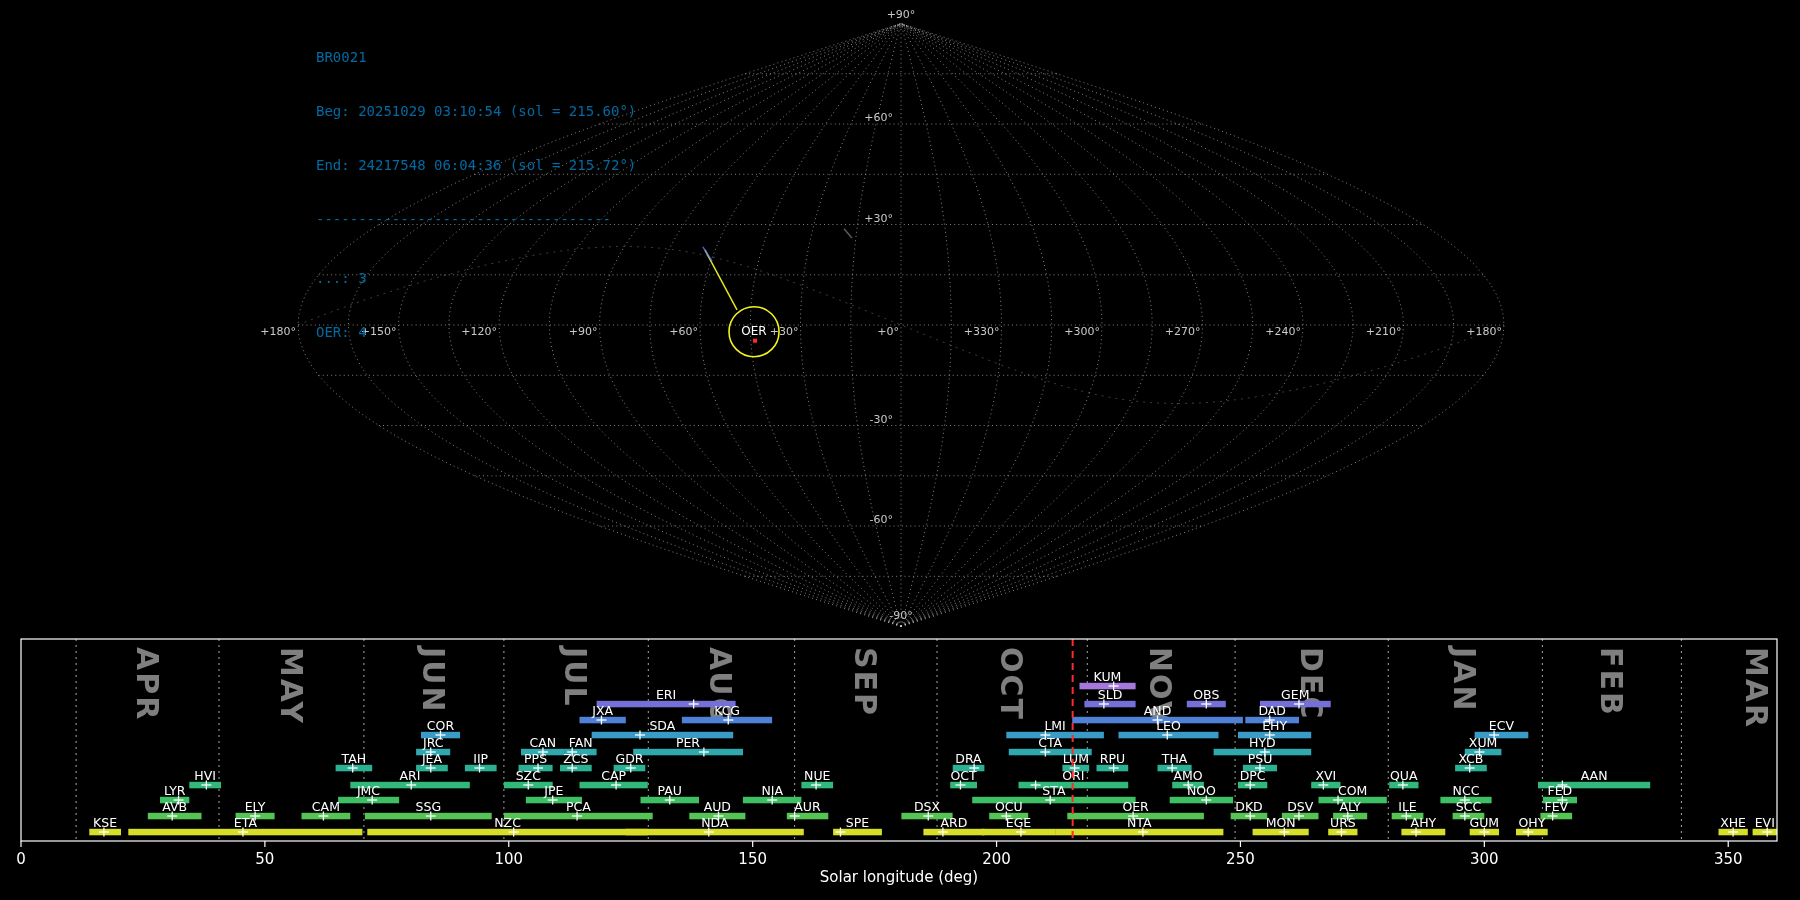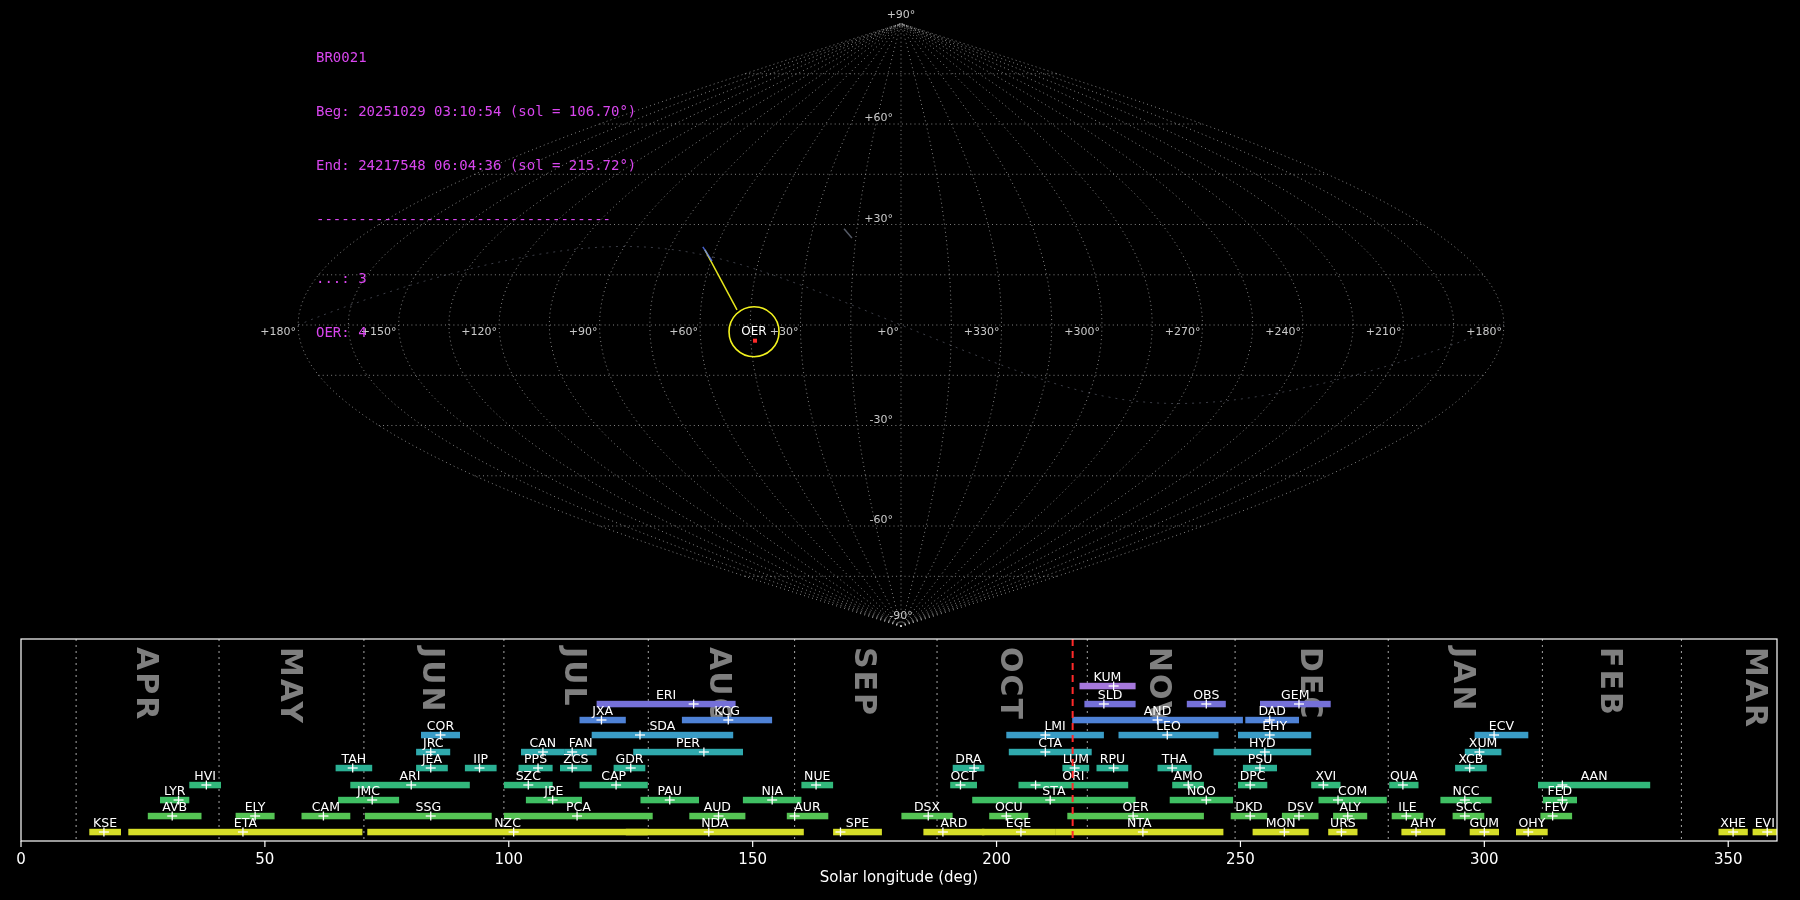--- a/index.html
+++ b/index.html
@@ -1,18 +1,18 @@
 <!DOCTYPE html>
 <html><head>
 <meta charset="utf-8">
 <style>
   html,body{margin:0;padding:0;background:#000;width:1800px;height:900px;overflow:hidden}
   .app{position:relative;width:1768px;height:900px;background:#000;font-family:"DejaVu Sans",sans-serif}
   #plot-svg{position:absolute;left:0;top:0}
-  .info-panel{position:absolute;left:316px;top:12px;color:#d946ef;
+  .info-panel{position:absolute;left:316px;top:12px;color:#0369a1;
               font-family:"DejaVu Sans Mono",monospace;font-size:14px;line-height:18px;white-space:pre}
   .info-panel .gap{margin-top:5px}
   .grid{stroke:#cfcfcf;stroke-width:1;stroke-dasharray:1 3.2;opacity:.62}
   .ecliptic{stroke:#9aa0b8;stroke-width:1;stroke-dasharray:2 5;opacity:.38}
   .skylbl{fill:#c9c9c9;font-size:11px;font-family:"DejaVu Sans",sans-serif}
   .radiant{fill:none;stroke:#f2f21e;stroke-width:1.6}
   .radlbl{fill:#fff;font-size:12px;font-family:"DejaVu Sans",sans-serif}
   .monthline{stroke:#ededed;stroke-width:1;stroke-dasharray:2 4;opacity:.7}
   .monthlbl{fill:#7f7f7f;font-size:30px;font-weight:bold;letter-spacing:2px;font-family:"DejaVu Sans",sans-serif}
   .nowline{stroke:#ff2a2a;stroke-width:2;stroke-dasharray:7 5}
@@ -480,19 +480,19 @@
         <text x="1240.4444444444443" y="864" text-anchor="middle" class="ticklbl">250</text>
         <line x1="1484.3333333333333" y1="841" x2="1484.3333333333333" y2="847" class="tick"></line>
         <text x="1484.3333333333333" y="864" text-anchor="middle" class="ticklbl">300</text>
         <line x1="1728.2222222222222" y1="841" x2="1728.2222222222222" y2="847" class="tick"></line>
         <text x="1728.2222222222222" y="864" text-anchor="middle" class="ticklbl">350</text>
         <text x="899" y="882" text-anchor="middle" class="axislbl">Solar longitude (deg)</text>
       </g>
     </svg>
   <div class="info-panel">
     <div>BR0021</div>
-    <div>Beg: 20251029 03:10:54 (sol = 106.70°)</div>
+    <div>Beg: 20251029 03:10:54 (sol = 215.60°)</div>
     <div>End: 24217548 06:04:36 (sol = 215.72°)</div>
     <div>-----------------------------------</div>
     <div class="gap">...: 3</div>
     <div>OER: 4</div>
   </div>
 </div>
 
 </body></html>

